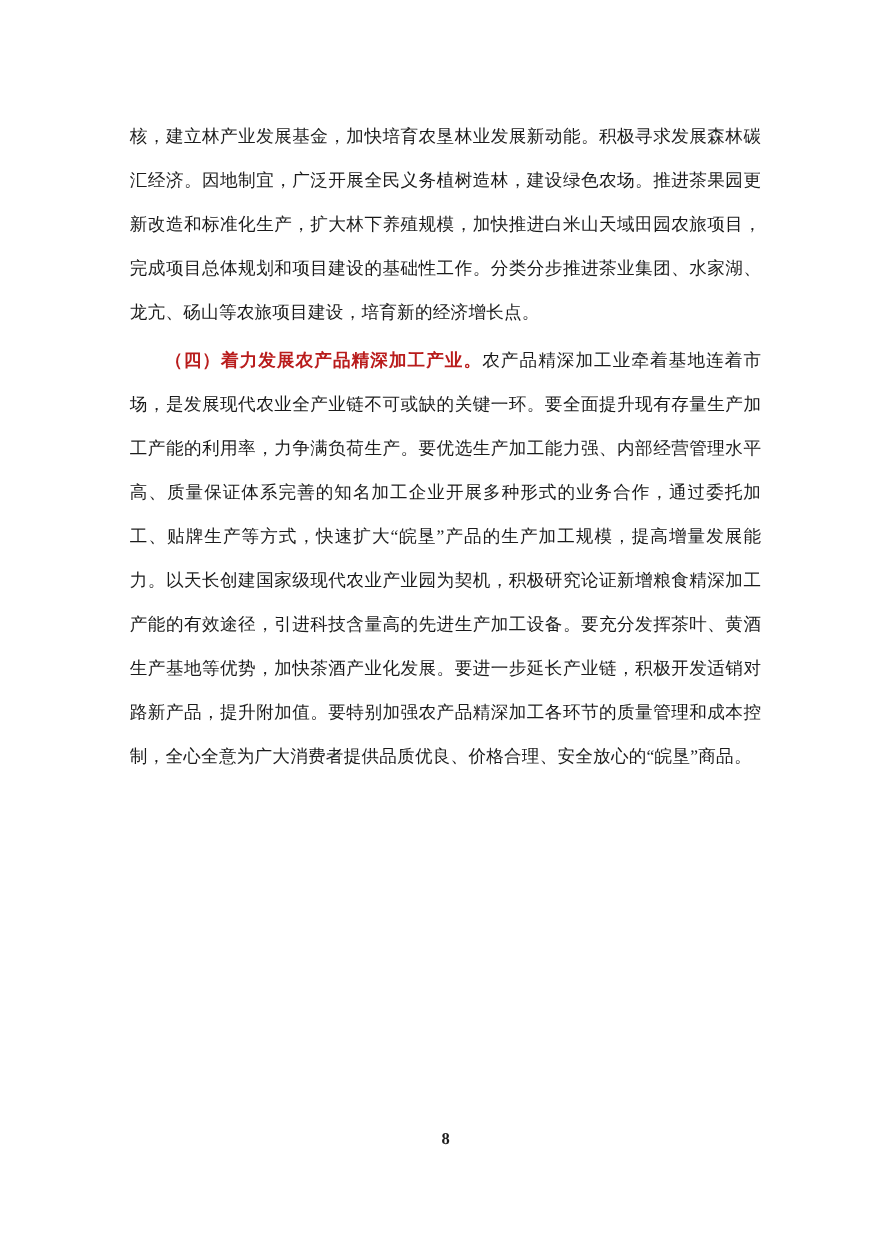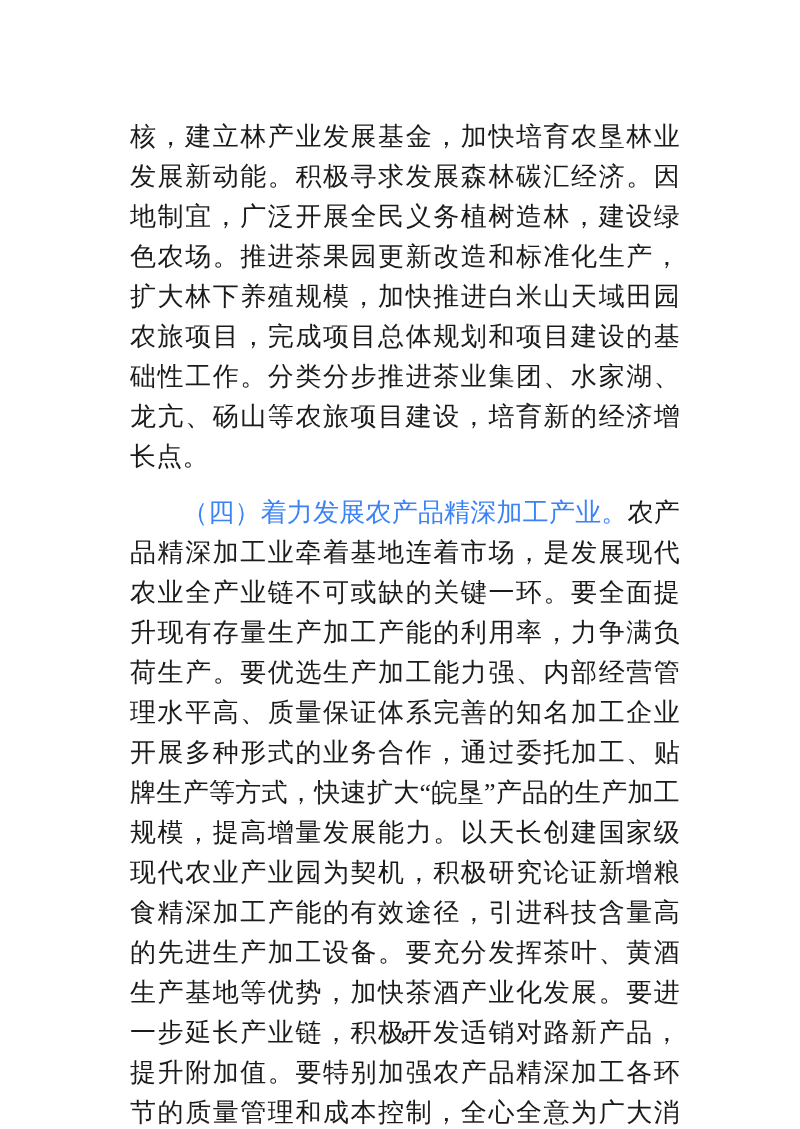--- a/index.html
+++ b/index.html
@@ -15,35 +15,35 @@
     overflow: hidden;
     font-family: "Liberation Serif", "DejaVu Serif", serif;
   }
   .content {
     position: absolute;
     left: 114px;
     top: 101px;
     width: 582px;
   }
   .para {
-    margin: 16px;
-    font-size: 26px;
+    margin: 4px;
+    font-size: 16px;
     line-height: 40px;
     text-align: justify;
     text-justify: inter-character;
     color: #1b1b1b;
     letter-spacing: 0.2px;
     word-break: break-all;
   }
   .para.indent {
     text-indent: 2em;
   }
   .para .heading {
-    font-weight: normal;
-    color: #3b82f6;
+    font-weight: bold;
+    color: #b91c1c;
   }
   .page-number {
     position: absolute;
     left: 114px;
     top: 1028px;
     width: 582px;
     text-align: center;
     font-size: 15px;
     font-weight: bold;
     color: #1b1b1b;

